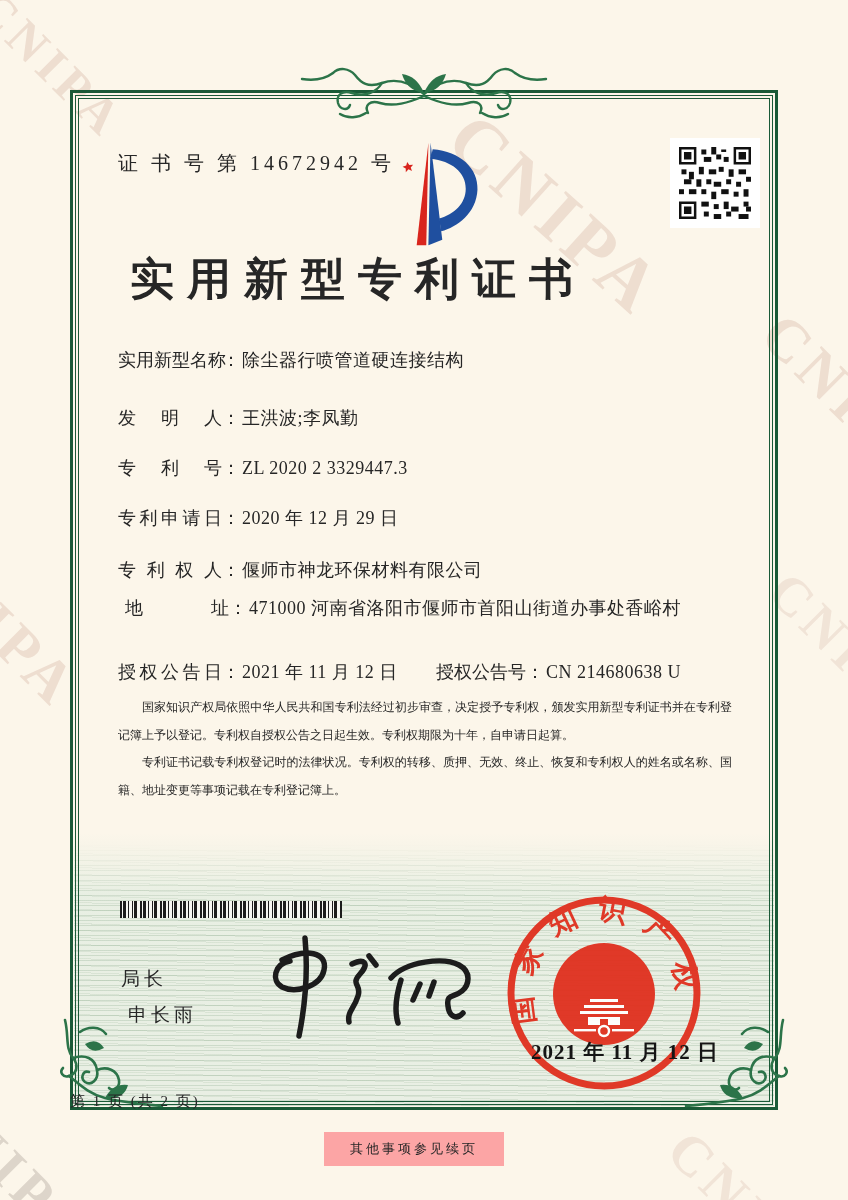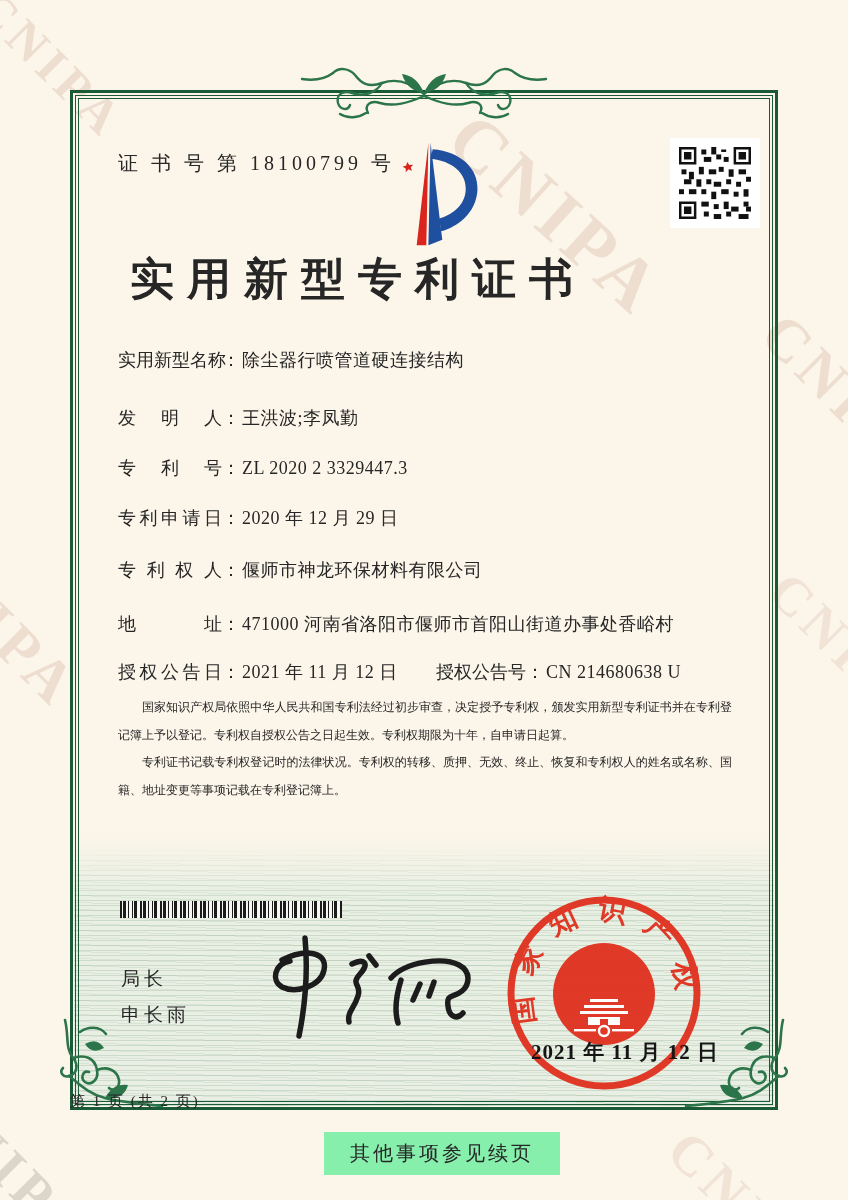--- a/index.html
+++ b/index.html
@@ -50,29 +50,29 @@
   
   .body-text{position:absolute;left:118px;top:694px;width:614px;z-index:4;
     font-size:12px;line-height:27.5px;text-align:justify;}
   .body-text p{margin:0;text-indent:2em;}
   
   .barcode{position:absolute;left:120px;top:901px;width:222px;height:17px;z-index:4;
     background:repeating-linear-gradient(90deg,#1c1c1c 0 2px,#f6f6f2 2px 3px,#1c1c1c 3px 6px,
       #f6f6f2 6px 8px,#1c1c1c 8px 9px,#f6f6f2 9px 12px,#1c1c1c 12px 13px,#f6f6f2 13px 14px,
       #1c1c1c 14px 17px,#f6f6f2 17px 20px);}
   .officer-title{position:absolute;left:121px;top:966px;font-size:19px;letter-spacing:4px;z-index:4;font-family:Liberation Mono, monospace;}
-  .officer-name{position:absolute;left:121px;top:1002px;font-size:19px;letter-spacing:4px;z-index:4;}
+  .officer-name{position:absolute;left:128px;top:1002px;font-size:19px;letter-spacing:4px;z-index:4;}
   .signature{position:absolute;left:248px;top:930px;width:240px;height:112px;z-index:4;}
   .seal{position:absolute;left:504px;top:893px;width:200px;height:200px;z-index:5;opacity:0.95;}
   .seal-date{position:absolute;left:531px;top:1038px;font-size:21px;font-weight:bold;
     letter-spacing:1px;color:#151515;z-index:6;white-space:nowrap;}
   .page-indicator{position:absolute;left:70px;top:1092px;width:680px;text-align:left;
     font-size:15px;letter-spacing:2px;z-index:6;}
-  .continuation{position:absolute;left:324px;top:1132px;background:#86efac;
-    padding:8px 26px;font-size:20px;letter-spacing:3px;z-index:4;white-space:nowrap;}
+  .continuation{position:absolute;left:324px;top:1132px;background:#fca5a5;
+    padding:8px 26px;font-size:13px;letter-spacing:3px;z-index:4;white-space:nowrap;}
 </style>
 </head>
 <body>
 
 <div class="page">
 
   <div class="guilloche"></div>
 
   <div class="wm" style="left:6px;top:-22px;font-size:50px;">CNIPA</div>
   <div class="wm" style="left:488px;top:96px;font-size:74px;transform:rotate(42deg);transform-origin:0 0;">CNIPA</div>
@@ -119,21 +119,21 @@
       <path d="M7,2 C11,18 7,30 15,40 C21,47 19,56 11,58 C5,60 1,54 5,50"></path>
       <path d="M15,40 C27,36 37,40 39,52 C41,62 33,68 27,64 C22,60 25,52 31,54"></path>
       <path d="M11,58 C21,66 31,76 47,80 C63,84 81,86 104,88"></path>
       <path d="M39,52 C49,48 59,52 61,62 C62,70 55,74 51,70"></path>
       <path d="M22,14 C30,8 42,8 48,16"></path>
     </g>
     <path d="M47,80 q8,-15 23,-13 q-4,15 -23,13 z" fill="#2c7449"></path>
     <path d="M27,26 q12,-7 19,4 q-12,7 -19,-4 z" fill="#2c7449"></path>
   </svg>
 
-  <div class="cert-no">证 书 号 第 18100799 号</div>
+  <div class="cert-no">证 书 号 第 14672942 号</div>
 
   <svg class="logo" viewBox="0 0 120 112">
     <g fill="#d9251d">
       <polygon id="star" points="0,-1 0.294,-0.405 1,-0.31 0.476,0.124 0.588,0.809 0,0.382 -0.588,0.809 -0.476,0.124 -1,-0.31 -0.294,-0.405" transform="translate(47,31) scale(5) rotate(-10)"></polygon>
       <use href="#star" transform="translate(31,47) scale(6) rotate(14)" x="0" y="0"></use>
       <use href="#star" transform="translate(47,57) scale(8.5) rotate(-8)"></use>
       <use href="#star" transform="translate(18,63) scale(6.5) rotate(18)"></use>
       <use href="#star" transform="translate(38,88) scale(11.5) rotate(-12)"></use>
       <polygon points="66,8 55,104 64,104"></polygon>
     </g>
@@ -200,21 +200,21 @@
   </div>
   <div class="frow" style="top:456px;">
     <span class="flabel">专利号</span><span class="fcolon">：</span><span class="fvalue">ZL 2020 2 3329447.3</span>
   </div>
   <div class="frow" style="top:506px;">
     <span class="flabel">专利申请日</span><span class="fcolon">：</span><span class="fvalue">2020 年 12 月 29 日</span>
   </div>
   <div class="frow" style="top:558px;">
     <span class="flabel">专利权人</span><span class="fcolon">：</span><span class="fvalue">偃师市神龙环保材料有限公司</span>
   </div>
-  <div class="frow" style="top:612px;">
+  <div class="frow" style="top:596px;margin-left:7px;">
     <span class="flabel">地址</span><span class="fcolon">：</span><span class="fvalue">471000 河南省洛阳市偃师市首阳山街道办事处香峪村</span>
   </div>
   <div class="frow" style="top:660px;">
     <span class="flabel">授权公告日</span><span class="fcolon">：</span><span class="fvalue">2021 年 11 月 12 日</span>
   </div>
   <div class="frow2" style="top:660px;">
     <span>授权公告号</span><span class="fcolon">：</span><span class="fvalue">CN 214680638 U</span>
   </div>
 
   <div class="body-text">

